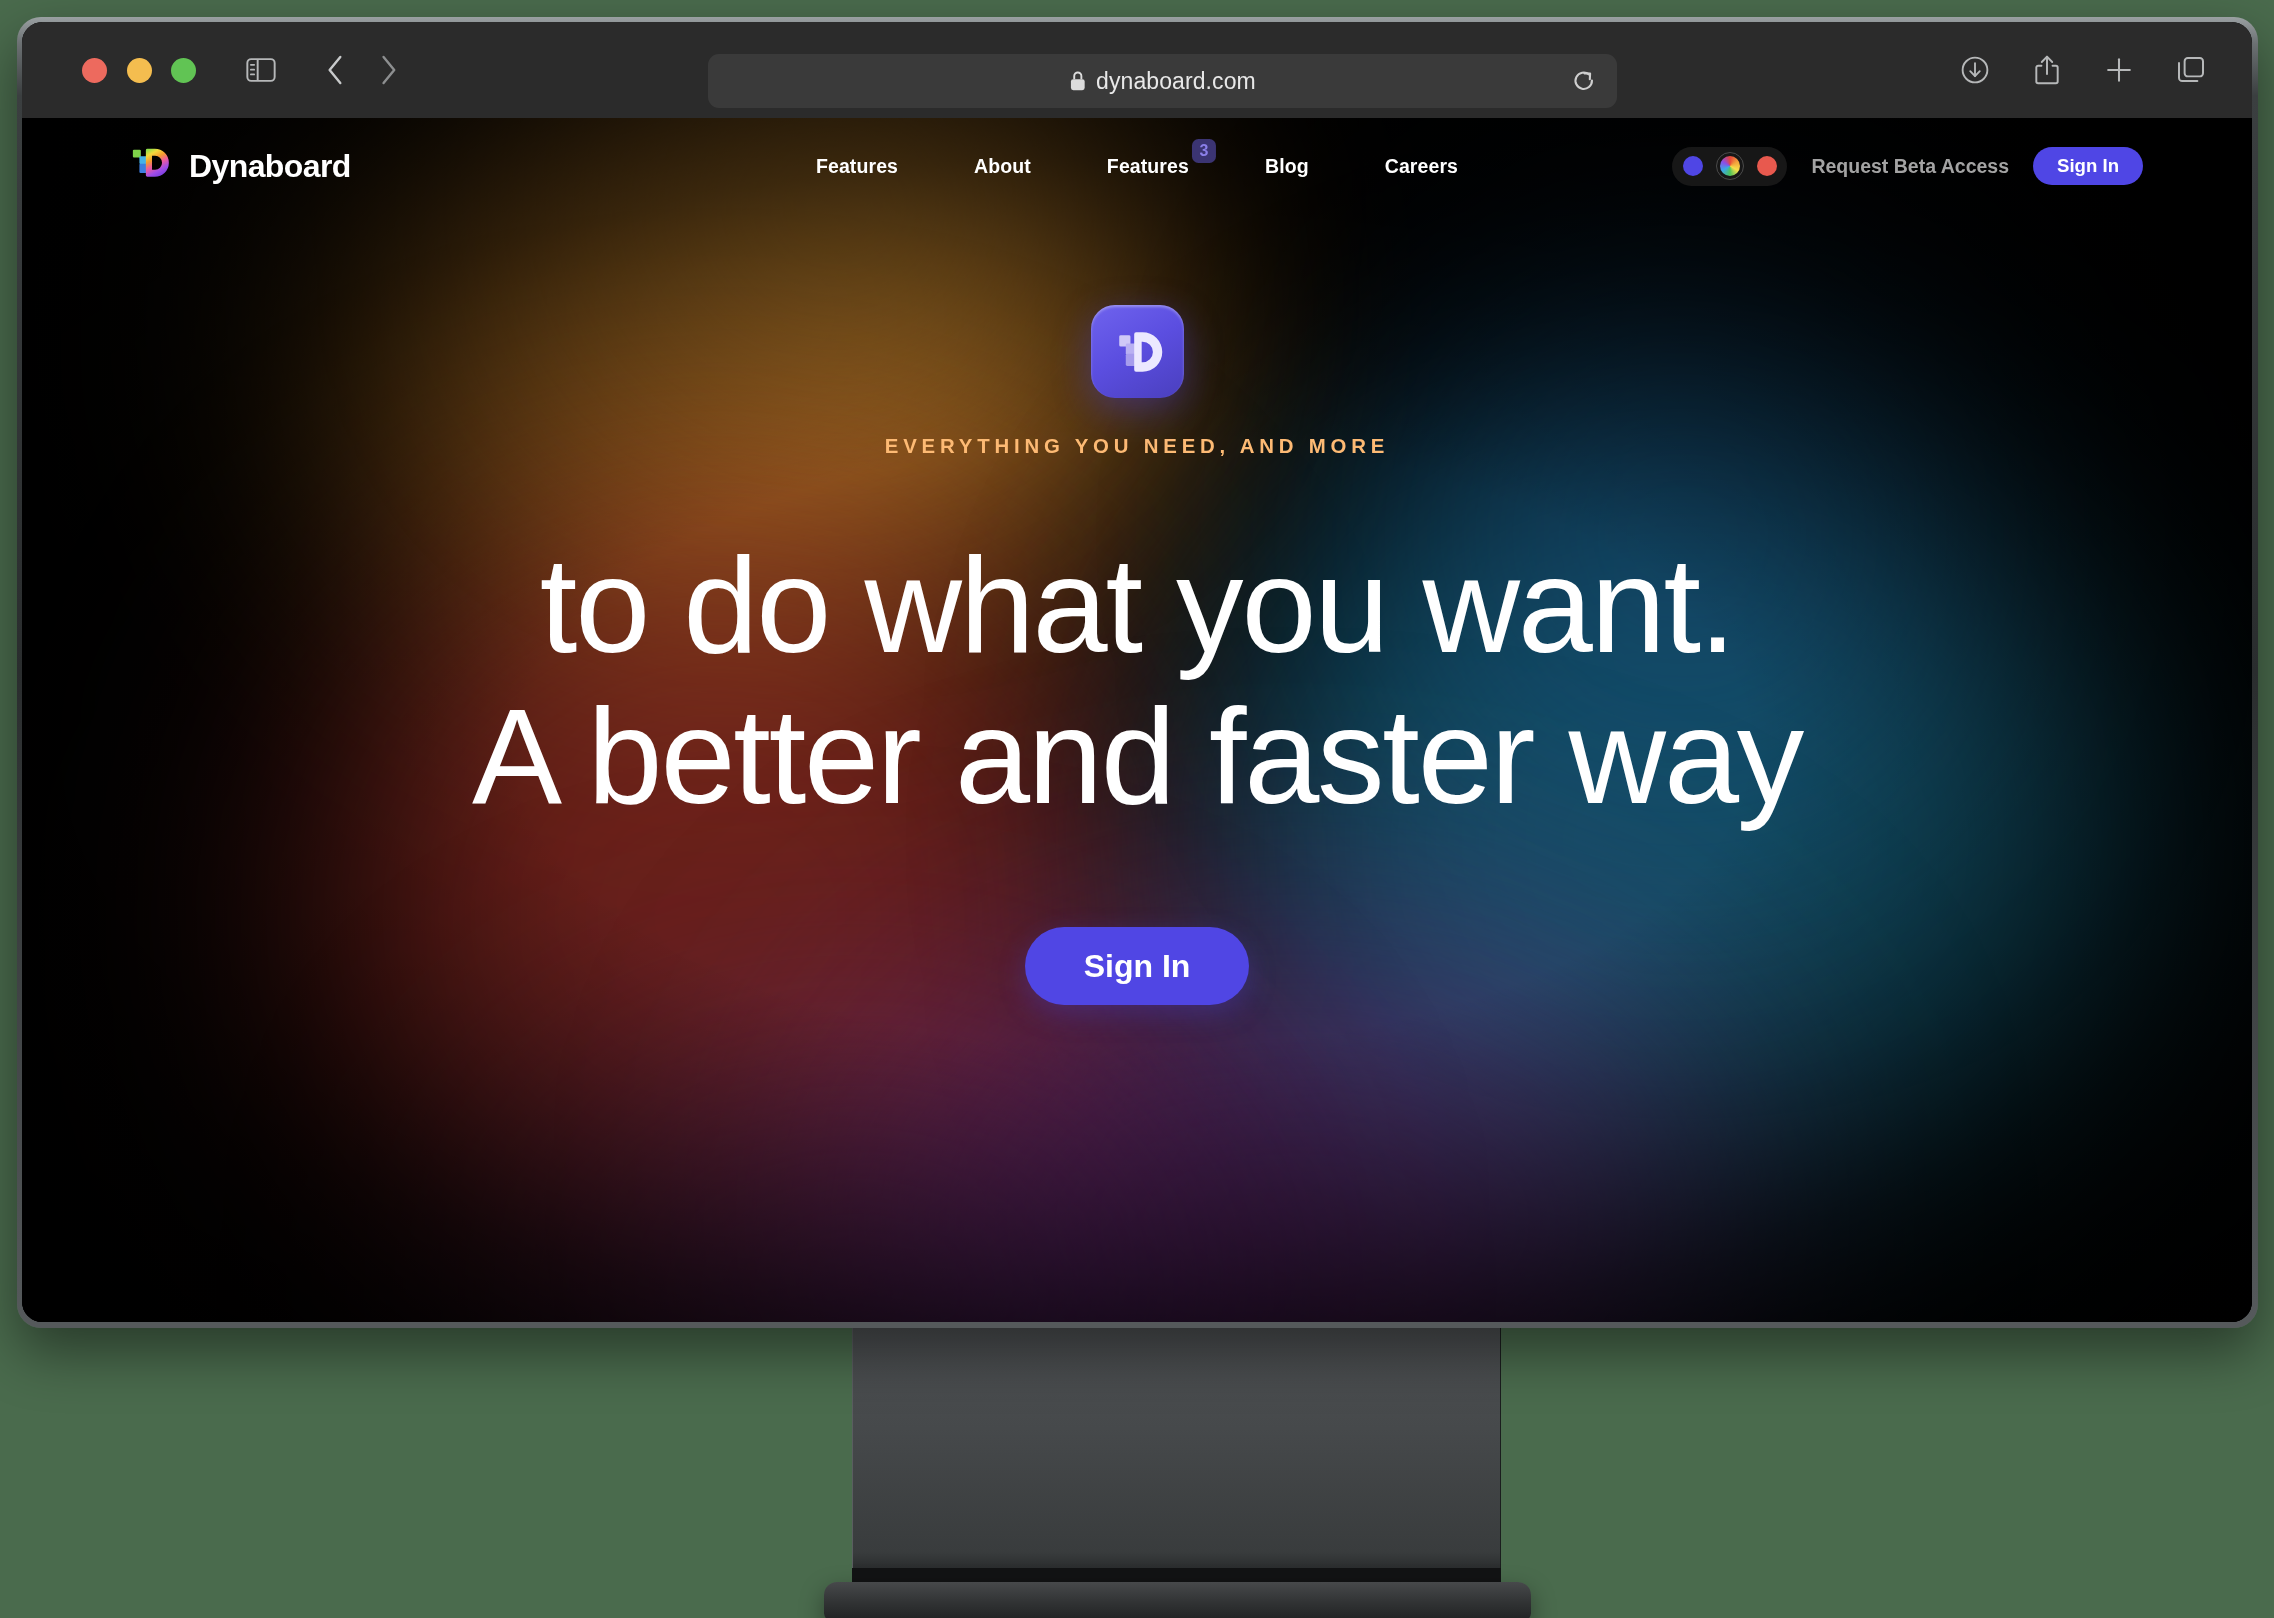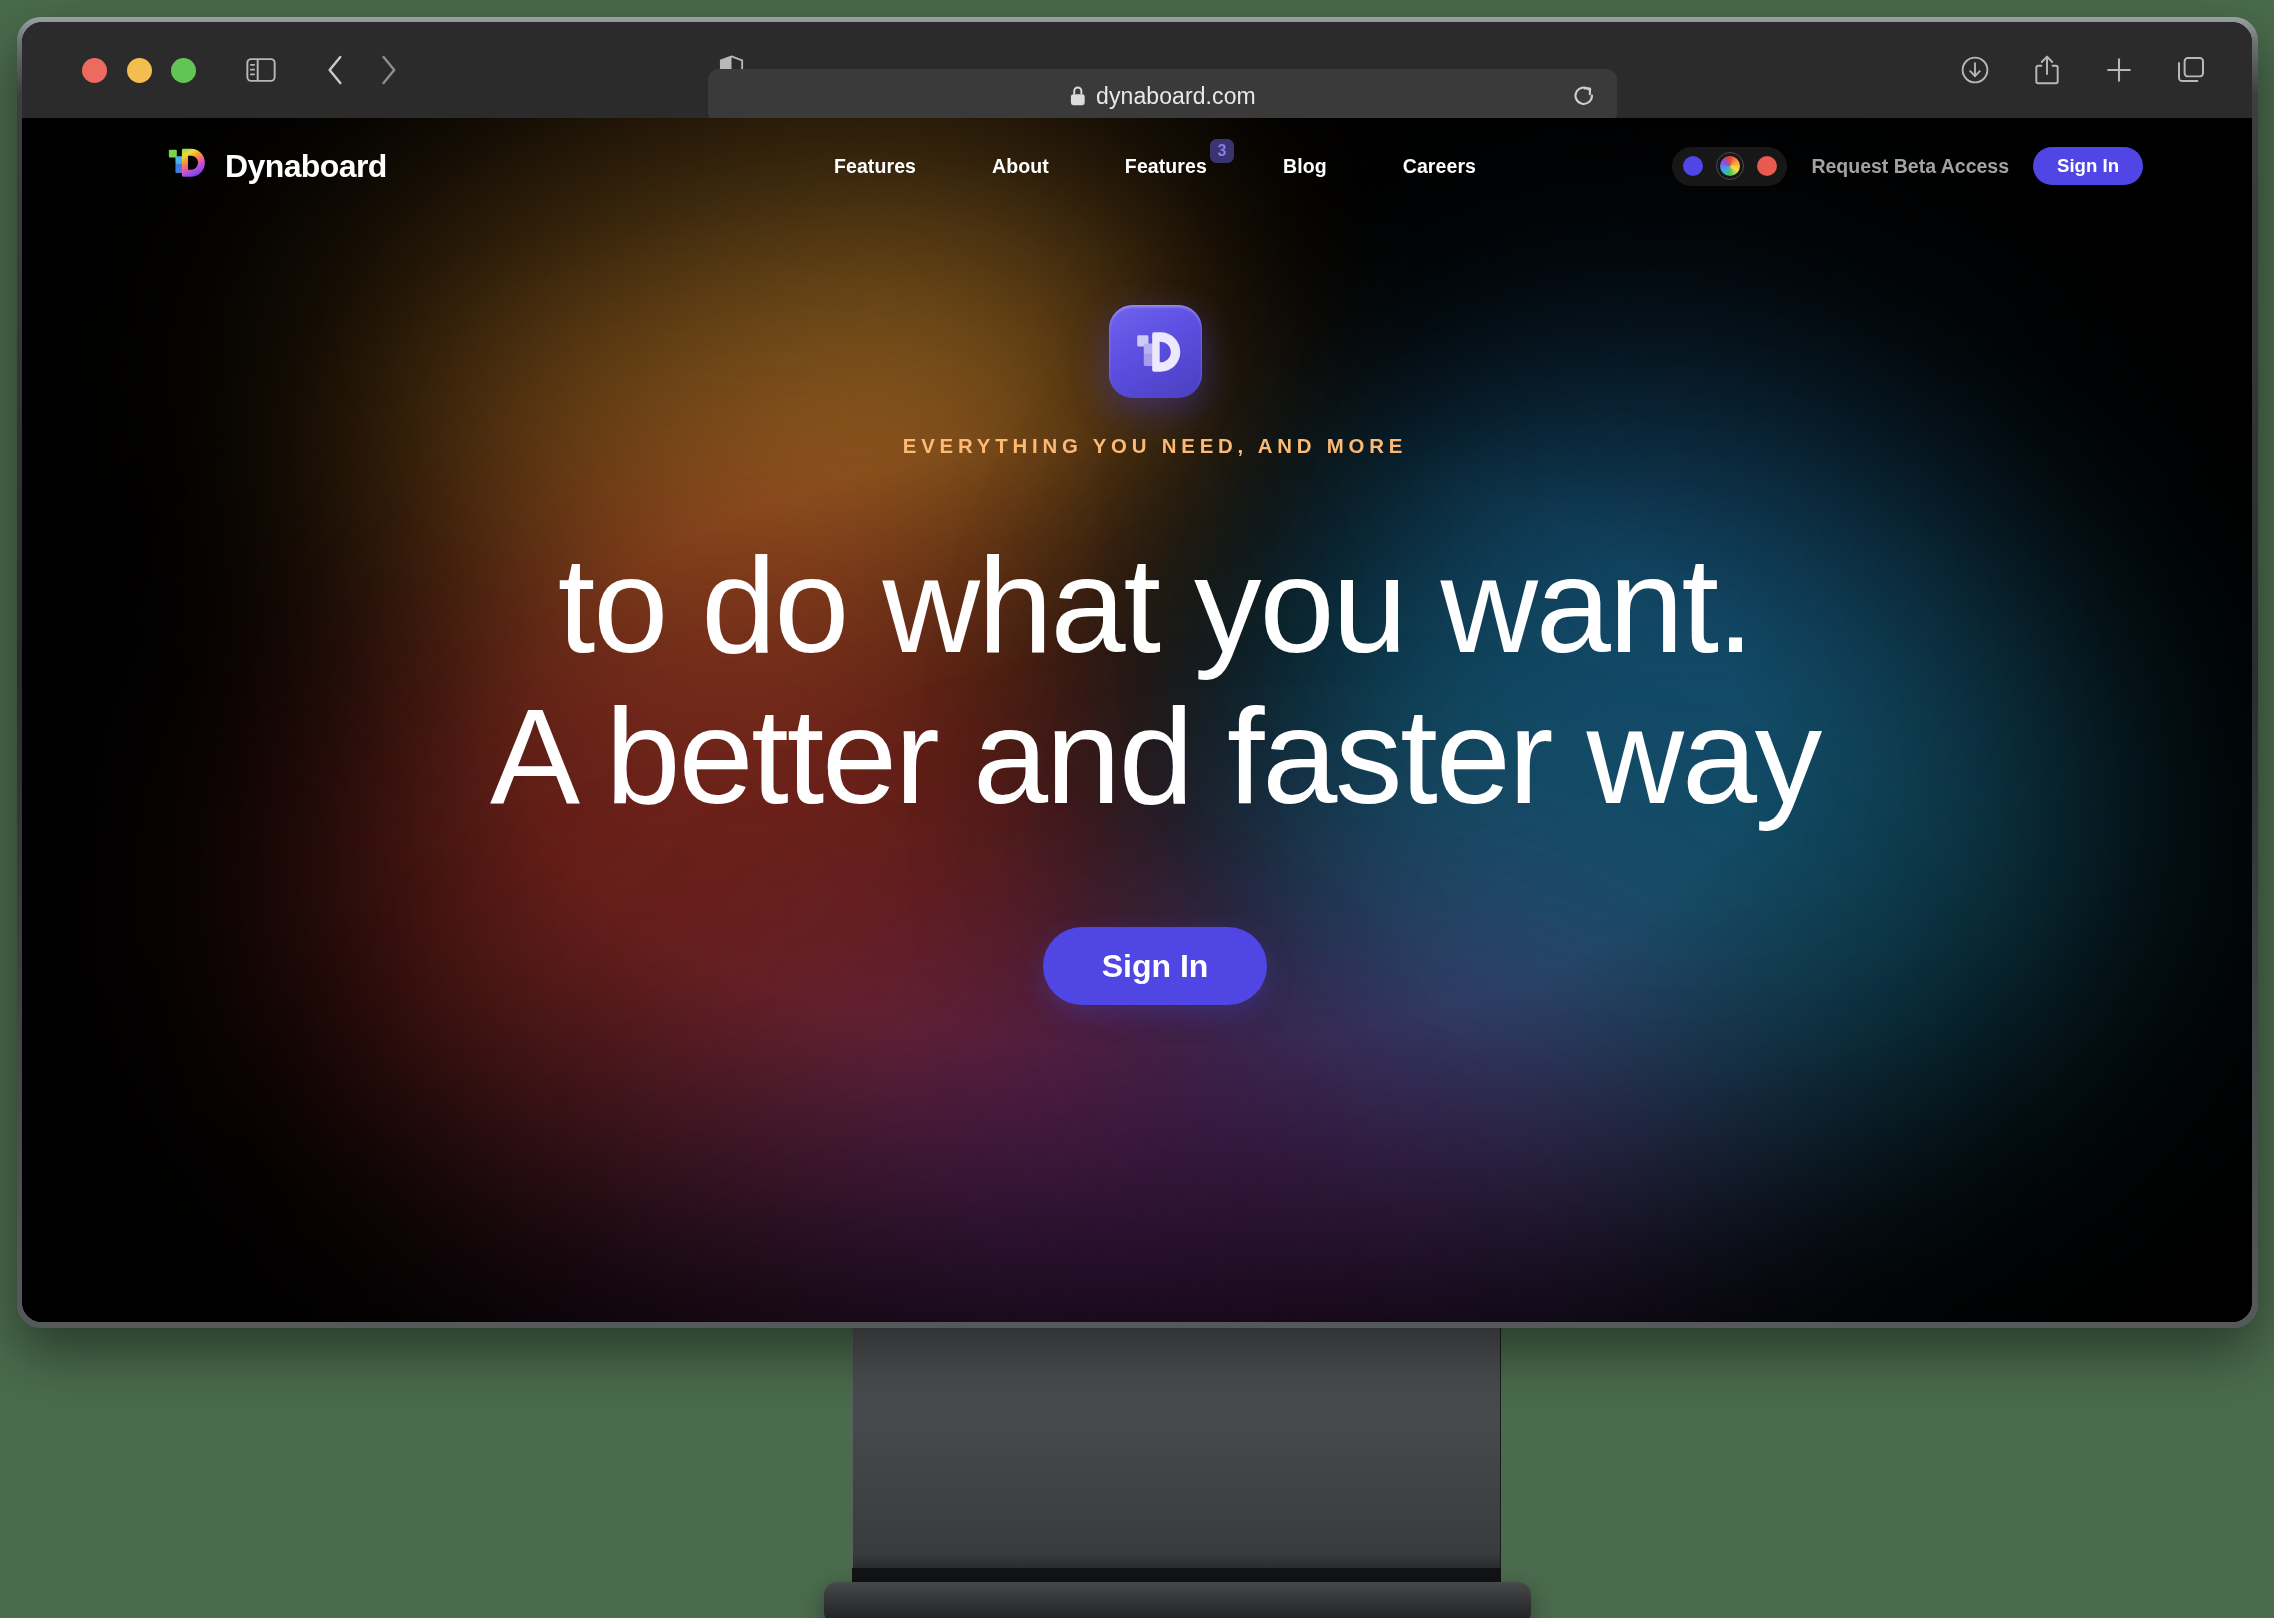--- a/index.html
+++ b/index.html
@@ -103,21 +103,21 @@
   #nav-back  { margin-left: 26px; }
   #nav-forward { margin-left: 5.6px; }
 
   #shield-wrap { margin-left: 295px; }
 
   #address-bar {
     position: absolute;
     left: 686px;
     width: 909px;
     height: 54px;
-    top: 47px;
+    top: 32px;
     background: #3a3a3a;
     border-radius: 11px;
     display: flex;
     align-items: center;
     justify-content: center;
   }
   #address-bar .url-group {
     display: flex; align-items: center; gap: 9.3px;
     color: #e8e8e8; font-size: 23px; letter-spacing: 0.1px;
   }
@@ -132,21 +132,20 @@
     position: absolute; right: 37px; top: 0; height: 96px;
     display: flex; align-items: center; gap: 24px;
   }
 
   
   #page {
     position: relative;
     height: calc(1300px - 96px);
     background: #000;
     overflow: hidden;
-    padding-left: 36px;
   }
 
   
   .glow {
     position: absolute;
     border-radius: 50%;
     filter: blur(139px);
     pointer-events: none;
   }
   #glow-amber   { left: 306px;  top: -158px; width: 835px;  height: 705px;  background: rgba(196,124,36,0.72); }

